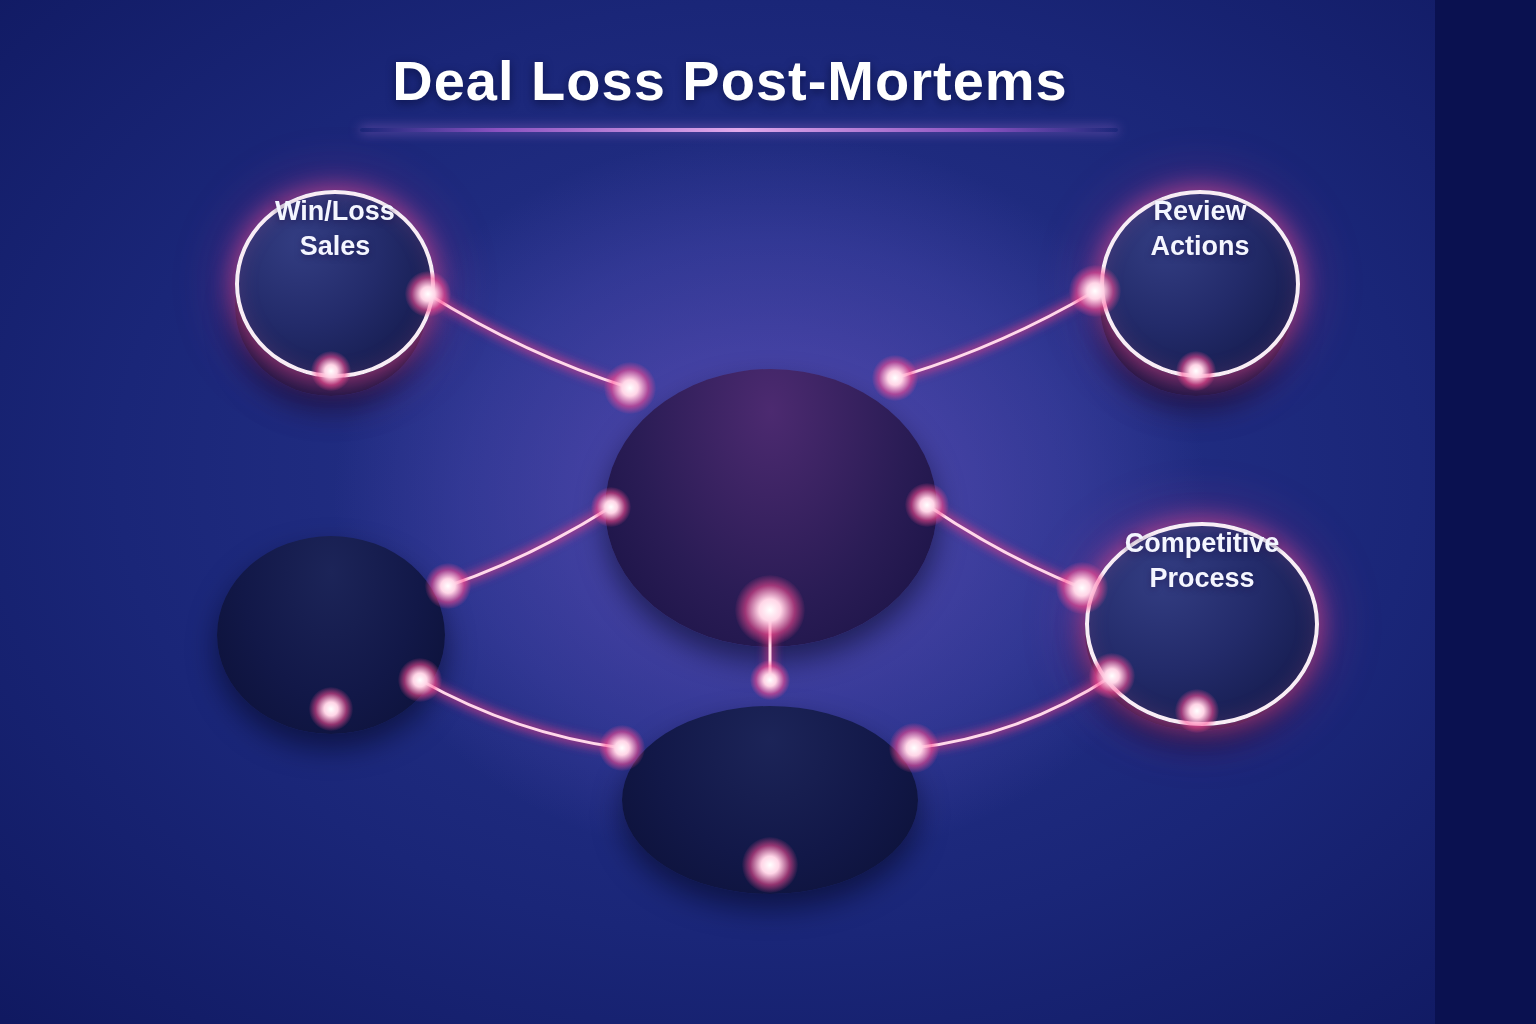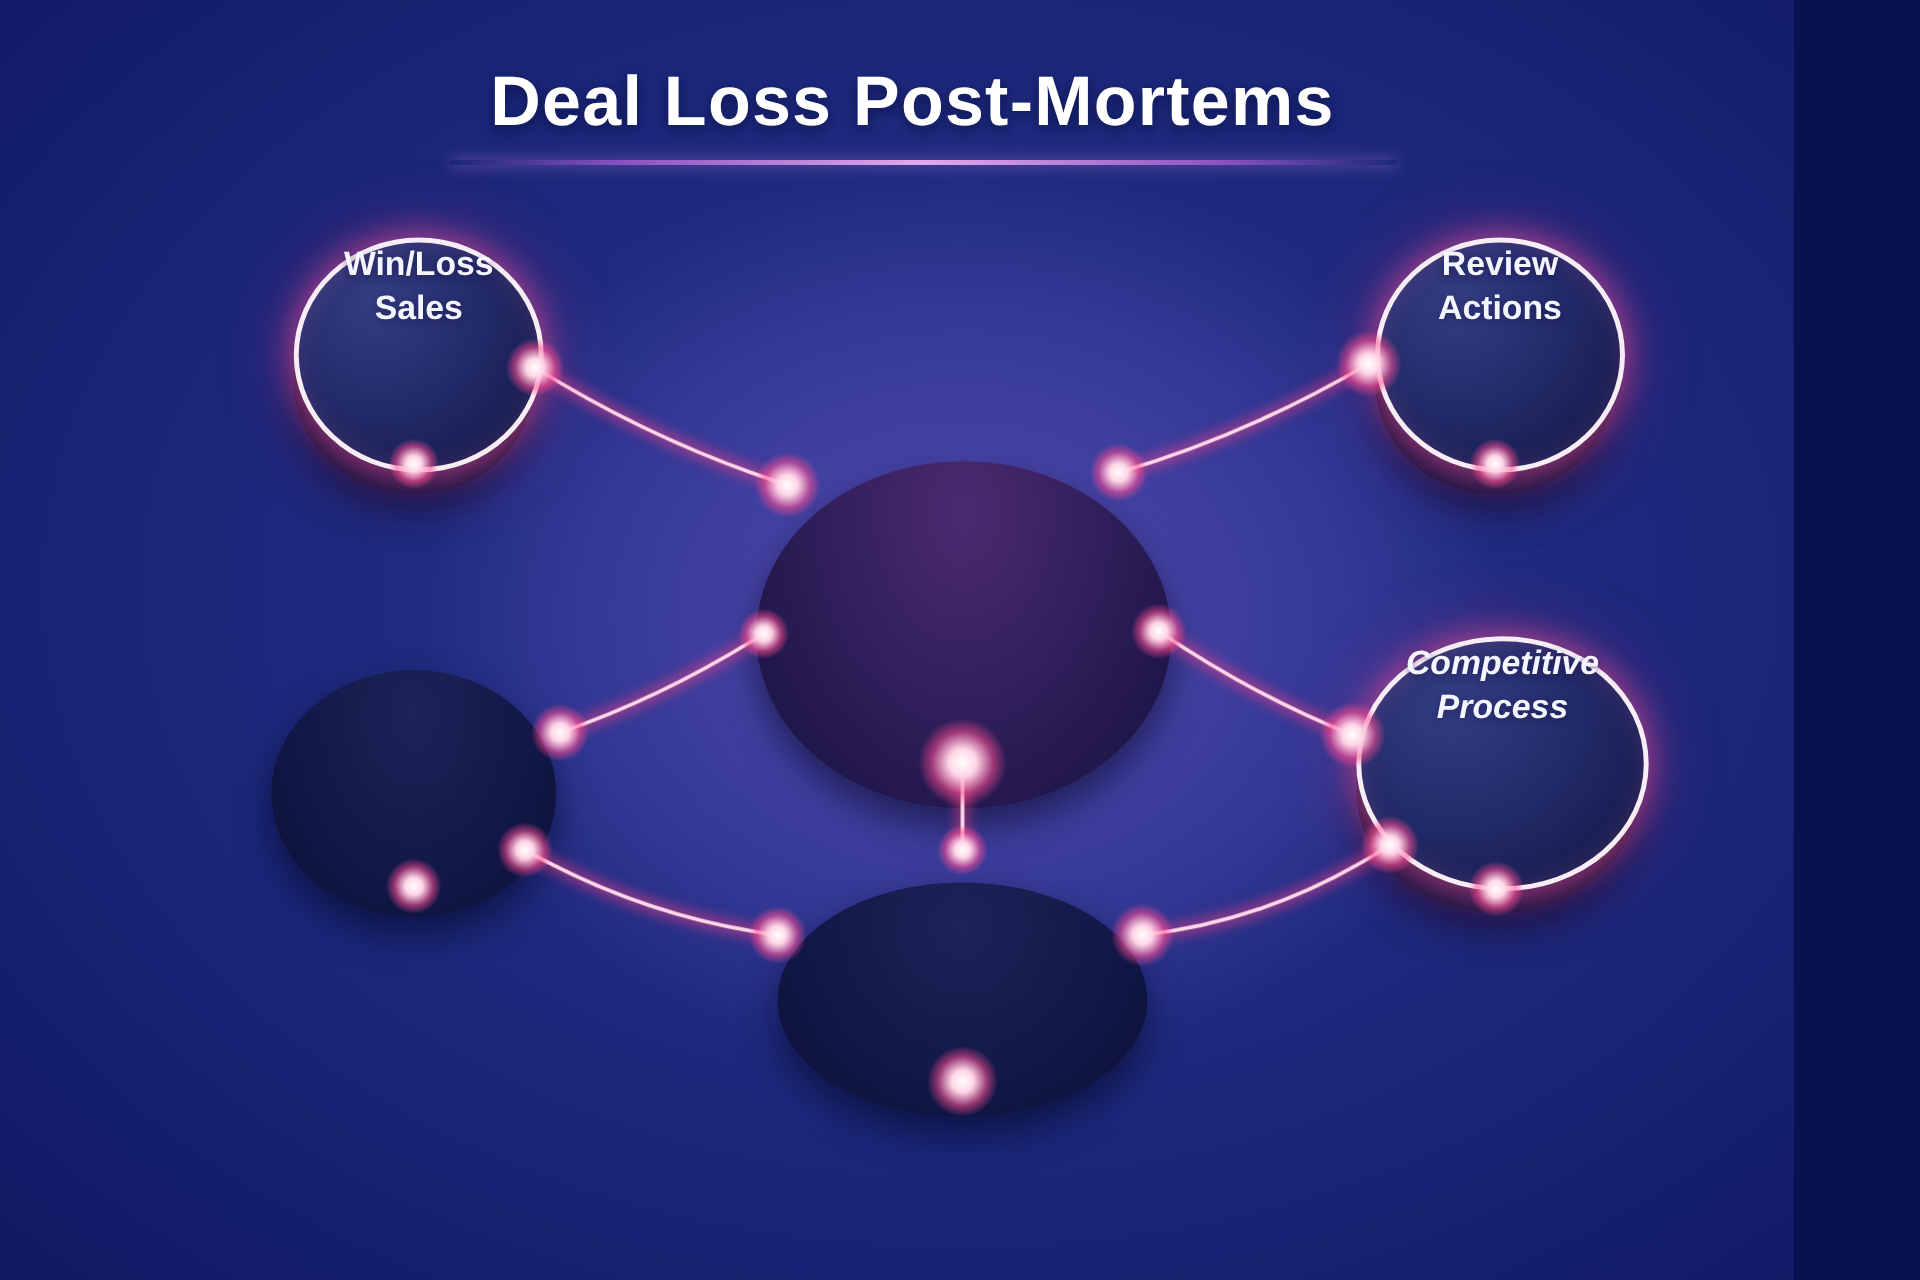--- a/index.html
+++ b/index.html
@@ -100,21 +100,21 @@
   </div>
 
   <div class="node sat" style="left:1100px;top:190px;width:192px;height:180px;">
     <div class="node-label">
       <span>Review</span><br>
       <span>Actions</span>
     </div>
   </div>
 
 
-  <div class="node sat" style="left:1085px;top:509px;width:226px;height:196px;font-style:italic;">
+  <div class="node sat" style="left:1085px;top:522px;width:226px;height:196px;">
     <div class="node-label">
       <span>Competitive</span><br>
       <span>Process</span>
     </div>
   </div>
 
 
   <div class="spark" style="left:405px;top:271px;width:46px;height:46px;"></div>
   <div class="spark" style="left:604px;top:362px;width:52px;height:52px;"></div>
   <div class="spark" style="left:1069px;top:265px;width:52px;height:52px;"></div>

